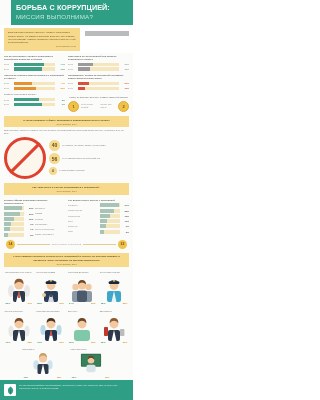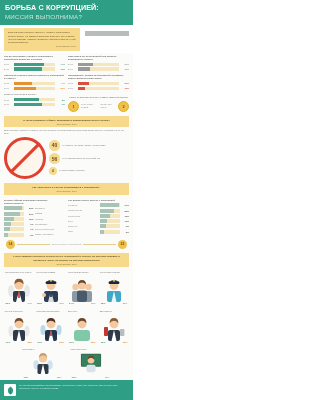--- a/index.html
+++ b/index.html
@@ -9,20 +9,21 @@
     color:#4a4a4a;
     -webkit-font-smoothing:antialiased;
   }
   .page{width:133px;height:400px;position:relative;background:#fbfbf9;}
 
   
   .header{
     background:#2e9e84;
     padding:4px 5px 5px 5px;
     position:relative;
+    margin-left:11px;
   }
   .header h1{
     margin:0;font-size:7.2px;line-height:8.4px;font-weight:bold;
     color:#ffffff;letter-spacing:0.1px;
   }
   .header h2{
     margin:1px 0 0 0;font-size:6.2px;line-height:7px;font-weight:normal;
     color:#bfe7dc;letter-spacing:0.2px;
   }
 

